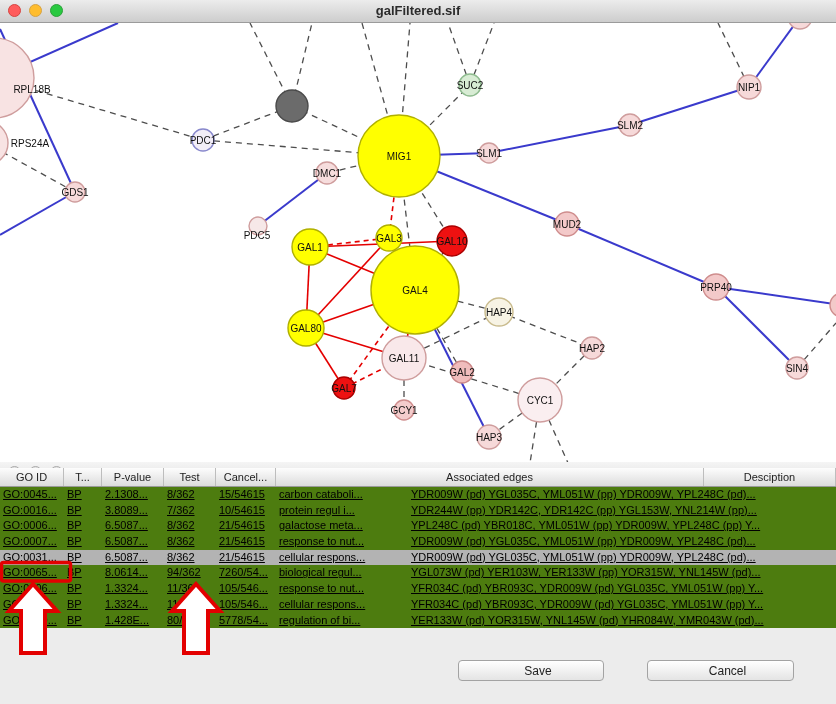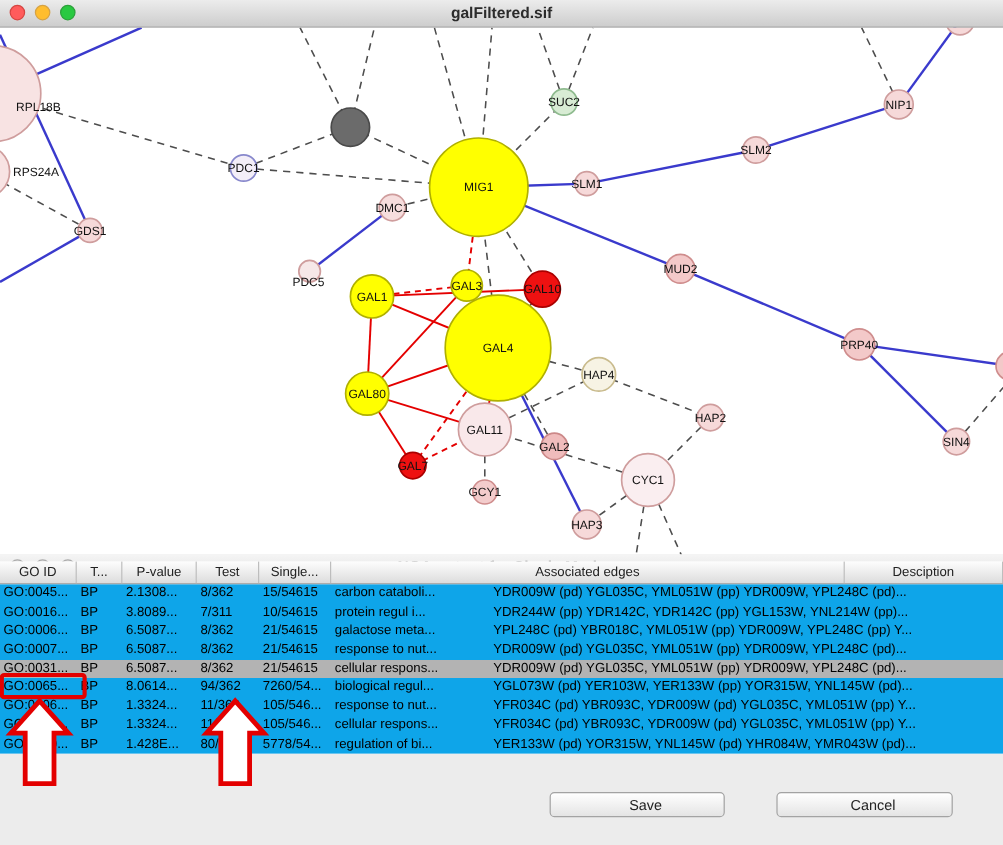--- a/index.html
+++ b/index.html
@@ -20,21 +20,21 @@
   .light.green{background:#29c941;border:1px solid #2ca13a;}
   .light.gray{background:#e3e3e3;border:1px solid #ababab;}
   #network-svg{display:block;background:#fff;}
   #network-svg text{font-family:"Liberation Sans",sans-serif;font-size:10px;fill:#111;}
   
   .tablewrap{position:absolute;top:6px;left:0;right:0;background:#fff;}
   .thead{display:flex;height:18px;background:linear-gradient(#fdfdfd,#dcdcdc);
          border-bottom:1px solid #9a9a9a;font-size:11px;color:#222;}
   .thead .cell{border-right:1px solid #bdbdbd;display:flex;align-items:center;justify-content:center;
                overflow:hidden;white-space:nowrap;box-sizing:border-box;}
-  .tbody{background:#0ea5e9;}
+  .tbody{background:#4d7c0f;text-decoration:underline;}
   .trow{display:flex;height:15.7px;font-size:11px;color:#000;}
   .trow.sel{background:#b3b3b3;}
   .trow .cell{padding:0 3px;overflow:hidden;white-space:nowrap;box-sizing:border-box;
               line-height:15.7px;}
   .c0{width:64px;}.c1{width:38px;}.c2{width:62px;}.c3{width:52px;}.c4{width:60px;}
   .c5{width:132px;}.c6{flex:1;min-width:0;}
   
   .btn{position:absolute;height:21px;border-radius:4px;border:1px solid #a3a3a3;
        background:linear-gradient(#ffffff,#e4e4e4);font-size:12px;color:#222;
        font-family:"Liberation Sans",sans-serif;box-shadow:0 1px 0 rgba(255,255,255,.7) inset;padding-left:20px;}
@@ -179,39 +179,39 @@
         <span class="light gray"></span>
       </div>
       <div class="title">NOA output for Single Mode</div>
     </div>
     <div class="tablewrap">
       <div class="thead" id="thead">
           <div class="cell c0">GO ID</div>
           <div class="cell c1">T...</div>
           <div class="cell c2">P-value</div>
           <div class="cell c3">Test</div>
-          <div class="cell c4">Single...</div>
+          <div class="cell c4">Cancel...</div>
           <div class="cell c6">Associated edges</div>
           <div class="cell c5">Desciption</div>
         </div>
       <div class="tbody" id="tbody">
           <div class="trow">
             <div class="cell c0">GO:0045...</div>
             <div class="cell c1">BP</div>
             <div class="cell c2">2.1308...</div>
             <div class="cell c3">8/362</div>
             <div class="cell c4">15/54615</div>
             <div class="cell c5">carbon cataboli...</div>
             <div class="cell c6">YDR009W (pd) YGL035C, YML051W (pp) YDR009W, YPL248C (pd)...</div>
           </div>
           <div class="trow">
             <div class="cell c0">GO:0016...</div>
             <div class="cell c1">BP</div>
             <div class="cell c2">3.8089...</div>
-            <div class="cell c3">7/311</div>
+            <div class="cell c3">7/362</div>
             <div class="cell c4">10/54615</div>
             <div class="cell c5">protein regul i...</div>
             <div class="cell c6">YDR244W (pp) YDR142C, YDR142C (pp) YGL153W, YNL214W (pp)...</div>
           </div>
           <div class="trow">
             <div class="cell c0">GO:0006...</div>
             <div class="cell c1">BP</div>
             <div class="cell c2">6.5087...</div>
             <div class="cell c3">8/362</div>
             <div class="cell c4">21/54615</div>

